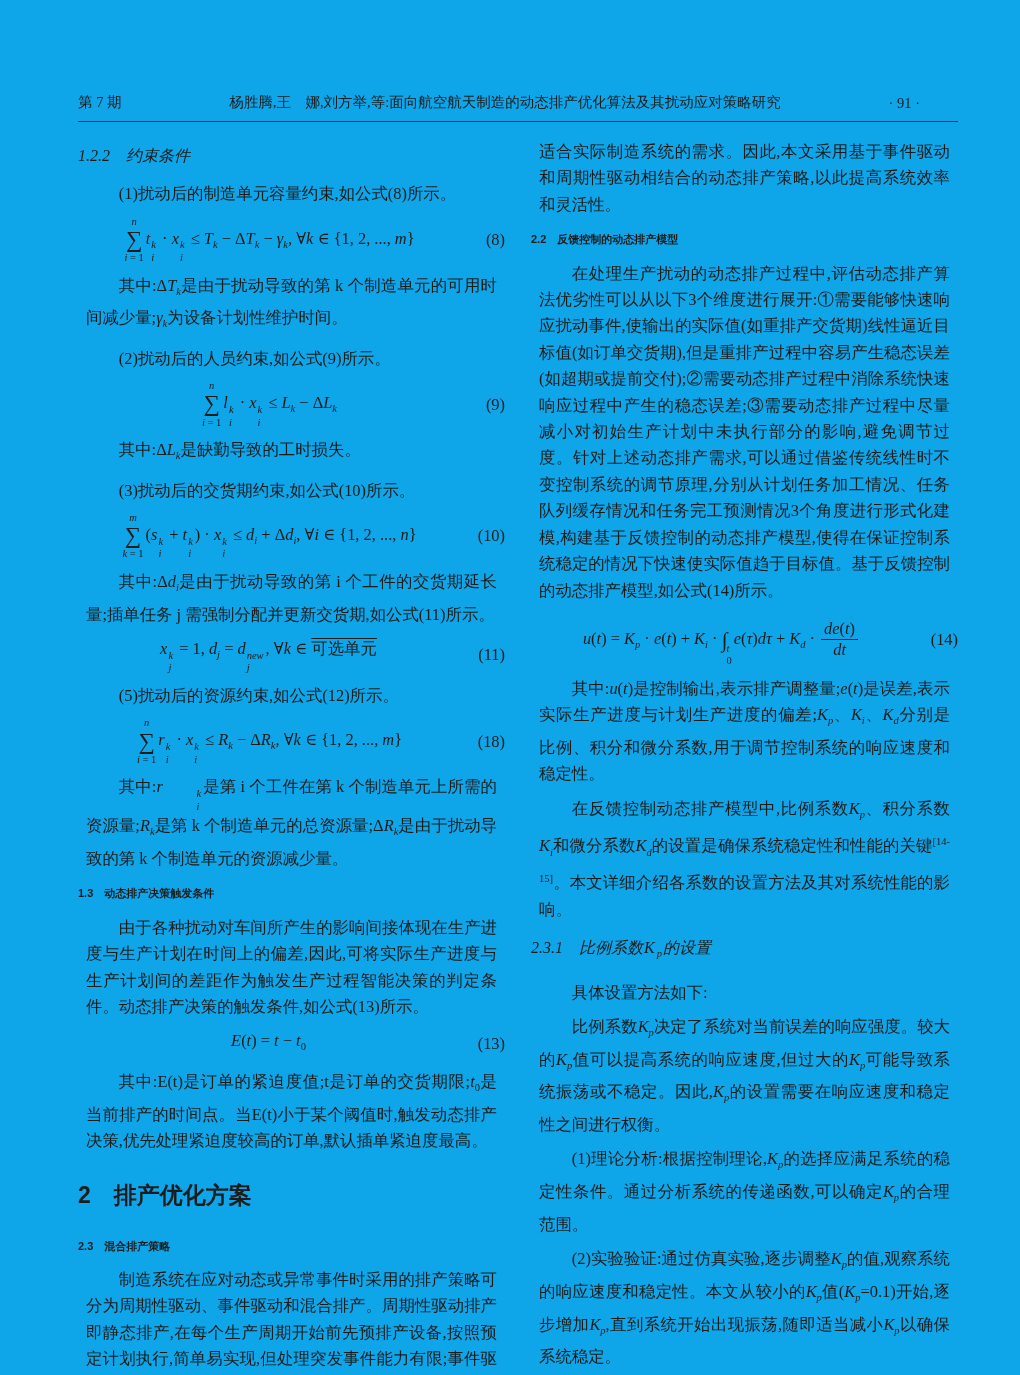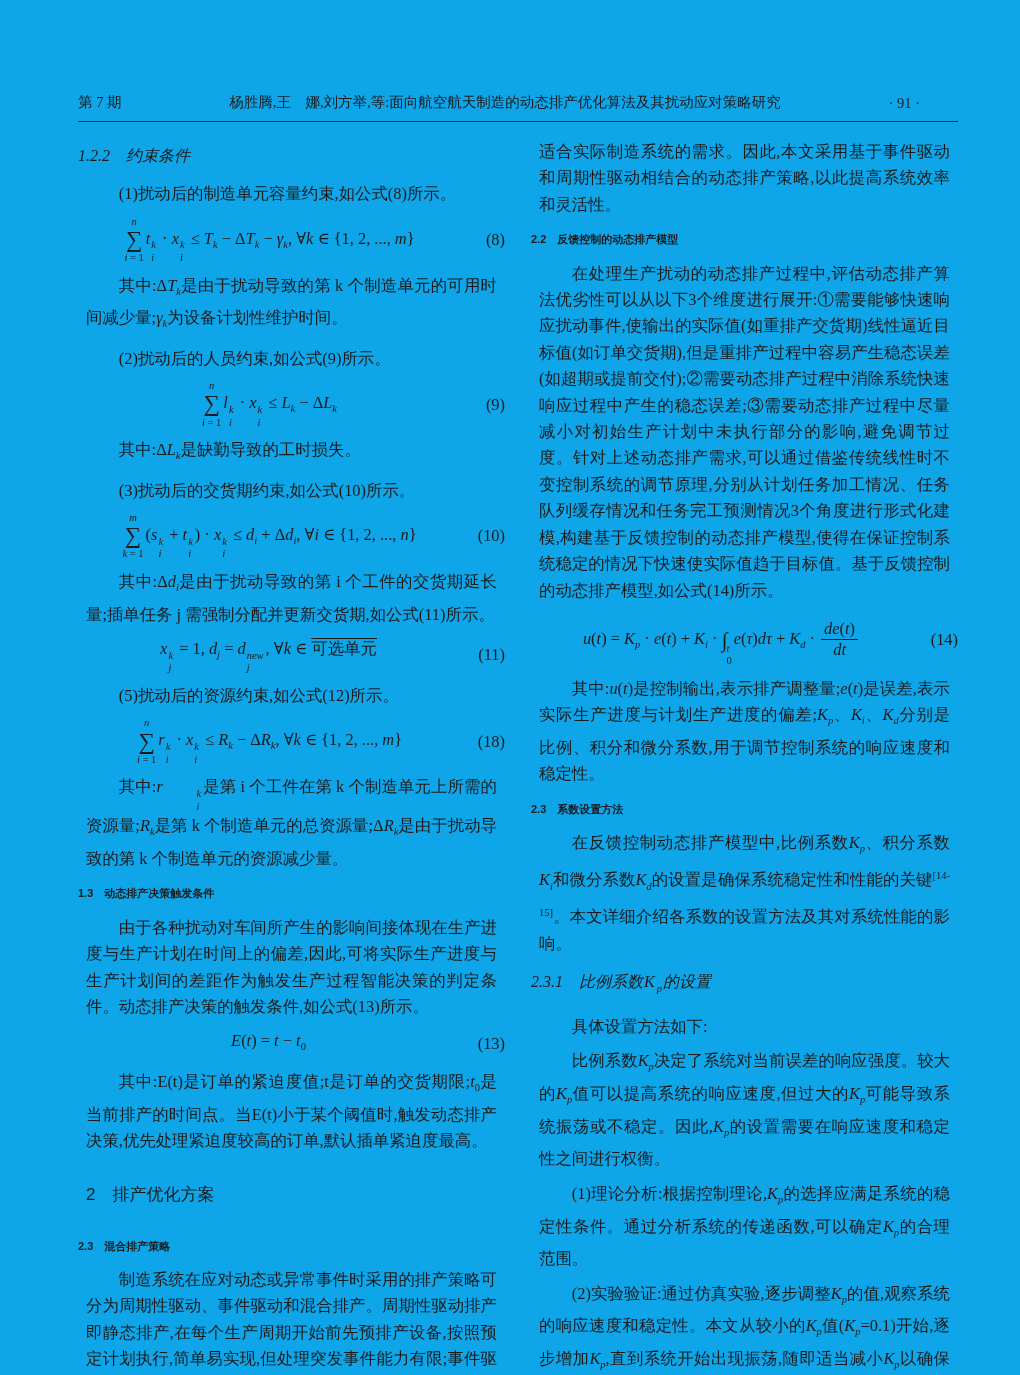--- a/index.html
+++ b/index.html
@@ -16,22 +16,22 @@
   .header .pageno { padding-right:38px; }
   .columns {
     position:absolute; top:131px; left:78px; width:880px;
     display:flex; gap:26px;
   }
   .col { width:427px; font-size:16.4px; line-height:26.4px; text-align:justify; }
   .p { margin:8px; text-indent:2em; }
   .noind { text-indent:0; }
   .h1 {
     font-family:"Liberation Sans","DejaVu Sans",sans-serif;
-    font-weight:normal; font-size:17px; line-height:30px;
-    margin:25px 0 23px 8px; text-indent:0;
+    font-weight:bold; font-size:23px; line-height:30px;
+    margin:25px 0 23px 0; text-indent:0;
   }
   .h2 {
     font-family:"Liberation Sans","DejaVu Sans",sans-serif;
     font-weight:bold; font-size:11px; margin:1px 0; text-indent:0;
   }
   .h3 { font-style:italic; font-size:16px; margin:12px 0; text-indent:0; }
   .h3 i { margin:0 1px; }
   .formula { display:flex; align-items:center; margin:4px 0; min-height:30px; }
   .formula .fbody { flex:1; text-align:center; text-indent:0; }
   .formula .fnum { width:46px; text-align:right; }
@@ -158,21 +158,20 @@
           <span class="fbody"><i>u</i>(<i>t</i>) = <i>K</i><sub><i>p</i></sub> · <i>e</i>(<i>t</i>) + <i>K</i><sub><i>i</i></sub> · <span class="int">∫</span><span class="ss intlim">
               <span><i>t</i></span>
               <span>0</span>
             </span><i>e</i>(<i>τ</i>)<i>dτ</i> + <i>K</i><sub><i>d</i></sub> · <span class="frac">
               <span class="fn"><i>de</i>(<i>t</i>)</span>
               <span class="fd"><i>dt</i></span>
             </span></span>
           <span class="fnum">(14)</span>
         </div>
         <div class="p">其中:<i>u</i>(<i>t</i>)是控制输出,表示排产调整量;<i>e</i>(<i>t</i>)是误差,表示实际生产进度与计划生产进度的偏差;<i>K</i><sub><i>p</i></sub>、<i>K</i><sub><i>i</i></sub>、<i>K</i><sub><i>d</i></sub>分别是比例、积分和微分系数,用于调节控制系统的响应速度和稳定性。</div>
-        <div class="h2">2.3　系数设置方法</div>
         <div class="p">在反馈控制动态排产模型中,比例系数<i>K</i><sub><i>p</i></sub>、积分系数<i>K</i><sub><i>i</i></sub>和微分系数<i>K</i><sub><i>d</i></sub>的设置是确保系统稳定性和性能的关键<sup>[14-15]</sup>。本文详细介绍各系数的设置方法及其对系统性能的影响。</div>
         <div class="h3">2.3.1　比例系数<i>K</i><sub><i>p</i></sub>的设置</div>
         <div class="p">具体设置方法如下:</div>
         <div class="p">比例系数<i>K</i><sub><i>p</i></sub>决定了系统对当前误差的响应强度。较大的<i>K</i><sub><i>p</i></sub>值可以提高系统的响应速度,但过大的<i>K</i><sub><i>p</i></sub>可能导致系统振荡或不稳定。因此,<i>K</i><sub><i>p</i></sub>的设置需要在响应速度和稳定性之间进行权衡。</div>
         <div class="p">(1)理论分析:根据控制理论,<i>K</i><sub><i>p</i></sub>的选择应满足系统的稳定性条件。通过分析系统的传递函数,可以确定<i>K</i><sub><i>p</i></sub>的合理范围。</div>
         <div class="p">(2)实验验证:通过仿真实验,逐步调整<i>K</i><sub><i>p</i></sub>的值,观察系统的响应速度和稳定性。本文从较小的<i>K</i><sub><i>p</i></sub>值(<i>K</i><sub><i>p</i></sub>=0.1)开始,逐步增加<i>K</i><sub><i>p</i></sub>,直到系统开始出现振荡,随即适当减小<i>K</i><sub><i>p</i></sub>以确保系统稳定。</div>
         <div class="h3">2.3.2　积分系数<i>K</i><sub><i>i</i></sub>的设置</div>
         <div class="p">积分系数<i>K</i><sub><i>i</i></sub>用于消除系统的稳态误差(即长期偏差)。较大的<i>K</i><sub><i>i</i></sub>值可以加快系统消除稳态误差的速度,但过大的<i>K</i><sub><i>i</i></sub>值可能导致系统响应过慢或振荡。</div>
       </div>
   </div>

